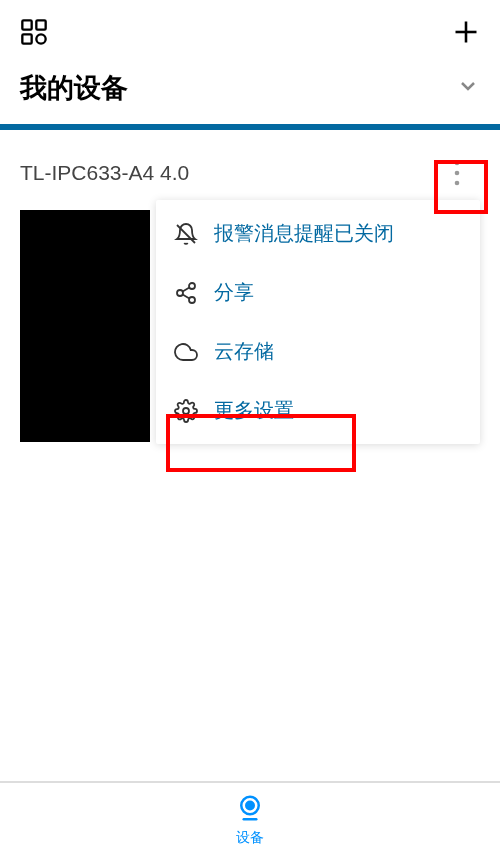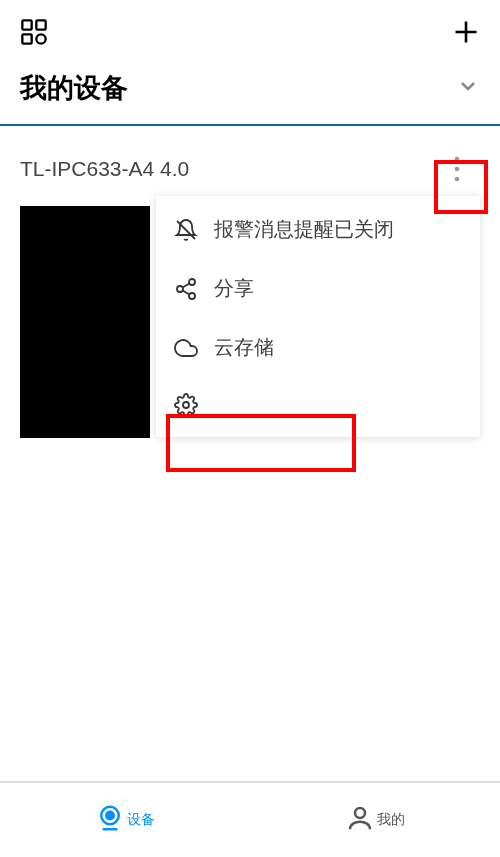--- a/index.html
+++ b/index.html
@@ -18,21 +18,21 @@
       padding: 16px 20px 8px 20px;
       height: 60px;
     }
     .grid-icon svg { width: 28px; height: 28px; }
     .plus-icon svg { width: 28px; height: 28px; }
     .header {
       display: flex;
       justify-content: space-between;
       align-items: center;
       padding: 10px 20px 18px 20px;
-      border-bottom: 2px solid #0369a1;
+      border-bottom: 6px solid #0369a1;
     }
     .header-title {
       font-size: 27px;
       font-weight: 700;
       color: #000;
     }
     .chevron-icon { color: #666; }
     .chevron-icon svg { width: 24px; height: 24px; }
     .device-row {
       display: flex;
@@ -93,42 +93,42 @@
       width: 24px;
       height: 24px;
       display: flex;
       align-items: center;
       justify-content: center;
       color: #333;
     }
     .popup-item-icon svg { width: 24px; height: 24px; }
     .popup-item-label {
       font-size: 20px;
-      color: #404040;
+      color: #0369a1;
     }
     .red-box-settings {
       top: 414px;
       left: 166px;
       width: 190px;
       height: 58px;
     }
     .bottom-nav {
       position: absolute;
       bottom: 0;
       left: 0;
       right: 0;
       height: 76px;
       border-top: 2px solid #ddd;
       display: flex;
       background: #fff;
     }
     .nav-item {
       flex: 1;
       display: flex;
-      flex-direction: row;
+      flex-direction: column;
       align-items: center;
       justify-content: center;
       gap: 2px;
       color: #555;
     }
     .nav-item.active { color: #0091ff; }
     .nav-item-icon svg { width: 30px; height: 30px; }
     .nav-item-label { font-size: 14px; }
   </style>
 </head>
@@ -204,40 +204,32 @@
       </div>
       <div class="popup-item-label">云存储</div>
     </div>
     <div class="popup-item">
       <div class="popup-item-icon">
         <svg viewBox="0 0 24 24" fill="none" stroke="currentColor" stroke-width="1.8">
           <circle cx="12" cy="12" r="3"></circle>
           <path d="M19.4 15a1.65 1.65 0 0 0 .33 1.82l.06.06a2 2 0 1 1-2.83 2.83l-.06-.06a1.65 1.65 0 0 0-1.82-.33 1.65 1.65 0 0 0-1 1.51V21a2 2 0 0 1-4 0v-.09a1.65 1.65 0 0 0-1-1.51 1.65 1.65 0 0 0-1.82.33l-.06.06a2 2 0 1 1-2.83-2.83l.06-.06a1.65 1.65 0 0 0 .33-1.82 1.65 1.65 0 0 0-1.51-1H3a2 2 0 0 1 0-4h.09a1.65 1.65 0 0 0 1.51-1 1.65 1.65 0 0 0-.33-1.82l-.06-.06a2 2 0 1 1 2.83-2.83l.06.06a1.65 1.65 0 0 0 1.82.33h0a1.65 1.65 0 0 0 1-1.51V3a2 2 0 0 1 4 0v.09a1.65 1.65 0 0 0 1 1.51 1.65 1.65 0 0 0 1.82-.33l.06-.06a2 2 0 1 1 2.83 2.83l-.06.06a1.65 1.65 0 0 0-.33 1.82v0a1.65 1.65 0 0 0 1.51 1H21a2 2 0 0 1 0 4h-.09a1.65 1.65 0 0 0-1.51 1z"></path>
         </svg>
       </div>
+      <div class="popup-item-label">更多设置</div>
     </div>
   </div>
 </div>
 
 <div class="red-box red-box-more"></div>
 <div class="red-box red-box-settings"></div>
 
 <div class="bottom-nav">
   <div class="nav-item active">
     <div class="nav-item-icon">
       <svg viewBox="0 0 24 24" fill="none" stroke="currentColor" stroke-width="2">
         <circle cx="12" cy="10" r="7"></circle>
         <circle cx="12" cy="10" r="3" fill="currentColor"></circle>
         <line x1="7" y1="21" x2="17" y2="21" stroke-linecap="round"></line>
       </svg>
     </div>
     <div class="nav-item-label">设备</div>
   </div>
-  <div class="nav-item">
-    <div class="nav-item-icon">
-      <svg viewBox="0 0 24 24" fill="none" stroke="currentColor" stroke-width="2">
-        <circle cx="12" cy="8" r="4"></circle>
-        <path d="M4 21c0-4 4-6 8-6s8 2 8 6"></path>
-      </svg>
-    </div>
-    <div class="nav-item-label">我的</div>
-  </div>
 </div>
 
 </body></html>

